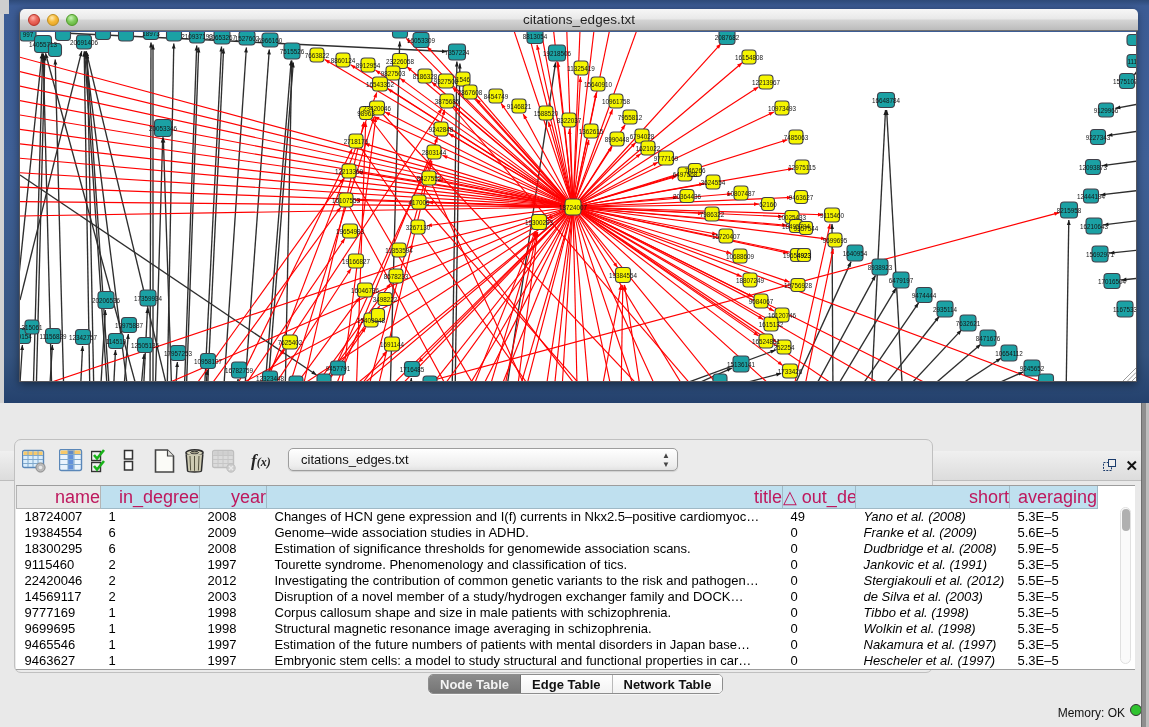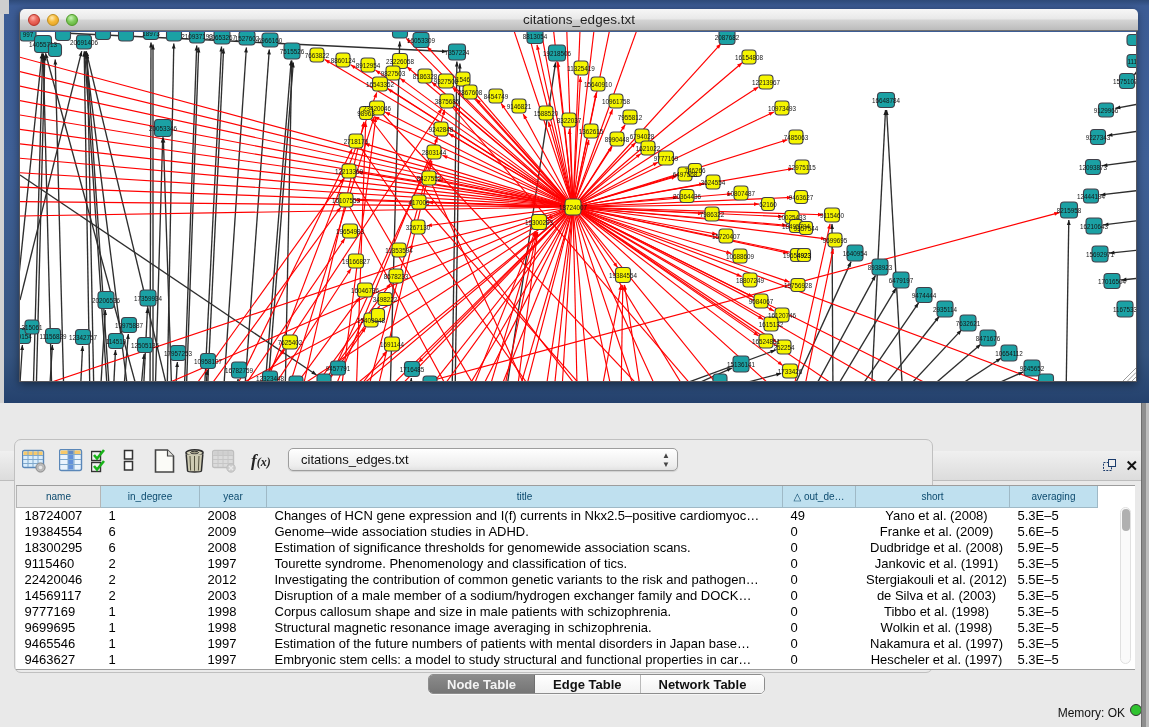--- a/index.html
+++ b/index.html
@@ -46,34 +46,34 @@
 #dropdown { position:absolute; left:273px; top:8px; width:390px; height:23px; border:1px solid #9d9d9d;
   border-radius:5px; background:linear-gradient(to bottom,#ffffff,#ededed 80%,#e2e2e2);
   font-size:13px; color:#111; line-height:21px; padding-left:12px;
   box-shadow:0 1px 1px rgba(0,0,0,0.12);}
 #dd-ar { position:absolute; right:7px; top:2px; font-size:8px; color:#444; line-height:9px; text-align:center;}
 
 #tablewrap { position:absolute; left:1px; top:45px; width:1119px; height:185px; background:#fff;
   border:1px solid #9d9d9d; border-left:none; border-right:none; }
 table.grid { border-collapse:collapse; table-layout:fixed; width:1081px; font-size:13px; }
 table.grid th { height:21px; background:#bfe0ef; border:1px solid #9fb9c6; border-top:none;
-  font-weight:normal; font-size:10px; color:#0c4a6e; text-align:center; overflow:hidden; white-space:nowrap;}
+  font-weight:normal; font-size:18px; color:#be185d; text-align:right; overflow:hidden; white-space:nowrap;}
 table.grid th.first { background:#e9e9e9; border-color:#b5b5b5; }
 table.grid td { height:16px; padding:0 0 0 8px; color:#000; white-space:nowrap; overflow:hidden; }
 td.ttl { padding-left:12px;margin-left:39px; }
-td.shortc { text-align:center; padding-left:0; }
+td.shortc { padding-left:0;font-style:italic; }
 #vscroll { position:absolute; right:4px; top:21px; width:11px; height:157px; background:#fafafa;
   border:1px solid #e0e0e0; border-radius:6px;}
 #vthumb { position:absolute; left:1px; top:1px; width:8px; height:22px; background:#b0b0b0; border-radius:4px;}
 
 
 #tabs { position:absolute; left:428px; top:271px; height:20px; display:flex;
   border:1px solid #8d8d8d; border-radius:5px; overflow:hidden; background:#fff;
   box-shadow:0 1px 0 rgba(255,255,255,0.6);}
-.tab { font-size:13px; font-weight:bold; padding:0 18px; line-height:19px; color:#111;
+.tab { font-size:13px; font-weight:bold; padding:0 11px; line-height:19px; color:#111;
   background:linear-gradient(to bottom,#ffffff,#f2f2f2); border-right:1px solid #b9b9b9;}
 .tab.sel { background:linear-gradient(to bottom,#8b8b8b,#757575); color:#f4f4f4;
   border-right:1px solid #6f6f6f;}
 .tab:last-child { border-right:none; }
 #memory { position:absolute; right:24px; top:303px; font-size:12px; color:#111; }
 #memdot { position:absolute; right:7px; top:301px; width:12px; height:12px; border-radius:50%;
   background:#2fc32f; border:1.5px solid #333; }
 </style>
 </head>
 <body>
@@ -932,21 +932,21 @@
                 <td>2012</td>
                 <td class="ttl">Investigating the contribution of common genetic variants to the risk and pathogen…</td>
                 <td>0</td>
                 <td class="shortc">Stergiakouli et al. (2012)</td>
                 <td>5.5E–5</td>
               </tr>
           <tr>
                 <td>14569117</td>
                 <td>2</td>
                 <td>2003</td>
-                <td class="ttl">Disruption of a male member of a sodium/hydrogen exchanger family and DOCK…</td>
+                <td class="ttl">Disruption of a novel member of a study/hydrogen exchanger family and DOCK…</td>
                 <td>0</td>
                 <td class="shortc">de Silva et al. (2003)</td>
                 <td>5.3E–5</td>
               </tr>
           <tr>
                 <td>9777169</td>
                 <td>1</td>
                 <td>1998</td>
                 <td class="ttl">Corpus callosum shape and size in male patients with schizophrenia.</td>
                 <td>0</td>

